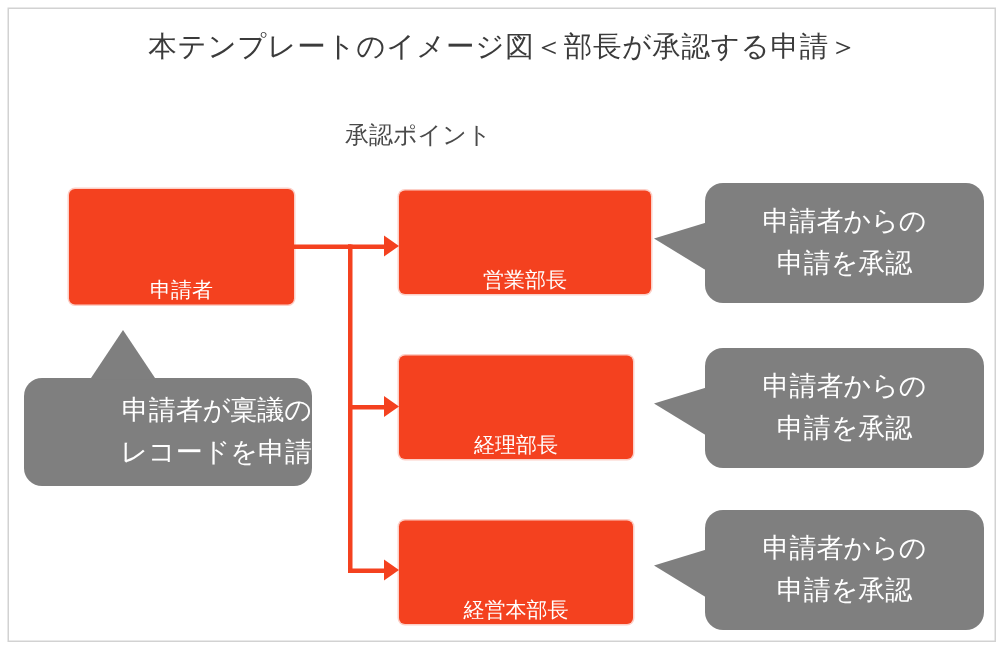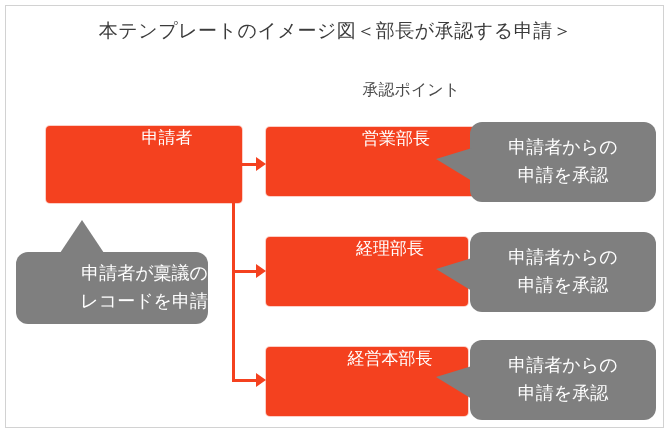--- a/index.html
+++ b/index.html
@@ -36,38 +36,37 @@
     color: #3b3b3b;
     letter-spacing: 0.5px;
     white-space: nowrap;
     margin-top: 10px;
   }
   .subtitle {
     position: absolute;
     left: 230px;
     top: 80px;
     width: 230px;
-    text-align: right;
+    text-align: left;
     font-size: 16px;
     color: #4a4a4a;
     white-space: nowrap;
   }
   
   .rbox {
     position: absolute;
     background: #f4411f;
     border-radius: 4px;
     color: #ffffff;
-    font-size: 17px;
+    font-size: 14px;
     display: flex;
-    align-items: flex-start;
+    align-items: flex-end;
     justify-content: center;
     box-shadow: 0 0 0 1px rgba(244,65,31,0.25);
     white-space: nowrap;
-    padding-left: 46px;
   }
   #box-applicant { left: 46px;  top: 126px; width: 150px; height: 77px; }
   #box-role-0    { left: 266px; top: 127px; width: 168px; height: 69px; }
   #box-role-1    { left: 266px; top: 237px; width: 156px; height: 69px; }
   #box-role-2    { left: 266px; top: 347px; width: 156px; height: 69px; }
 
   
   .line {
     position: absolute;
     background: #f4411f;

